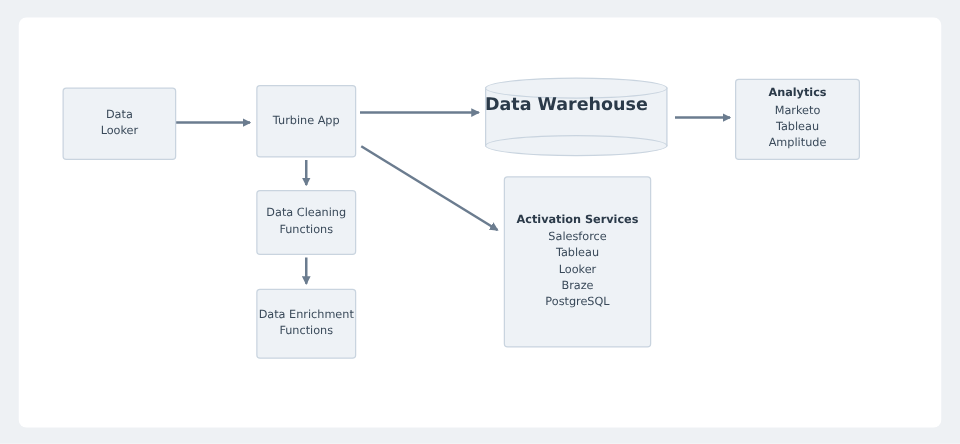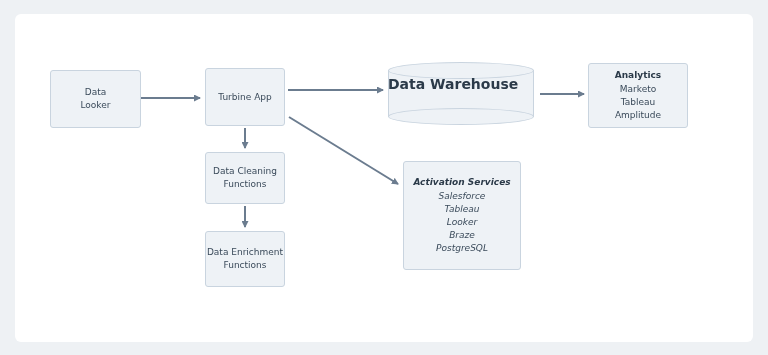--- a/index.html
+++ b/index.html
@@ -50,21 +50,21 @@
   .node .title {
     font-weight: bold;
     color: #2b3a49;
     margin-bottom: 1px;
   }
   
   #node-data-sources   { left: 50px;  top: 70px;  width: 91px;  height: 58px; }
   #node-turbine-app    { left: 205px; top: 68px;  width: 80px;  height: 58px; }
   #node-data-cleaning  { left: 205px; top: 152px; width: 80px;  height: 52px; }
   #node-data-enrichment{ left: 205px; top: 231px; width: 80px;  height: 56px; }
-  #node-activation     { left: 403px; top: 161px; width: 118px; height: 109px; font-style: italic; }
+  #node-activation     { left: 403px; top: 141px; width: 118px; height: 137px; }
   #node-analytics      { left: 588px; top: 63px;  width: 100px; height: 65px; }
 
   
   #node-warehouse {
     position: absolute;
     left: 388px;
     top: 62px;
     width: 146px;
     height: 63px;
   }

